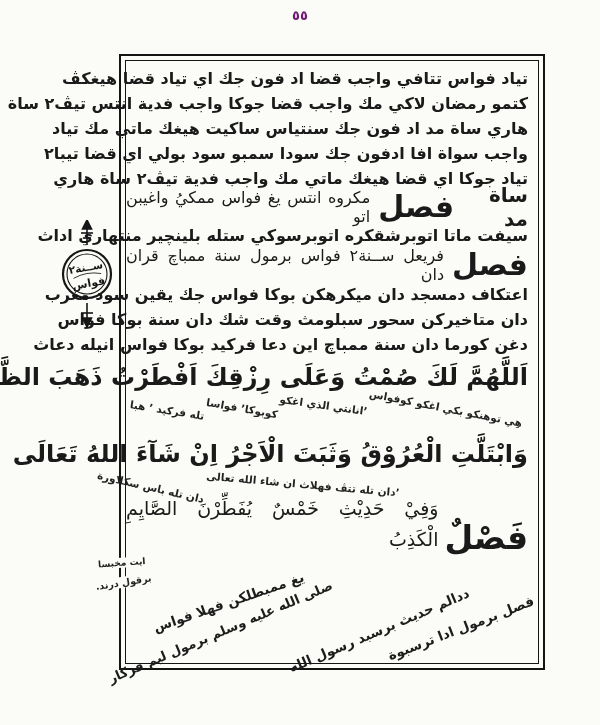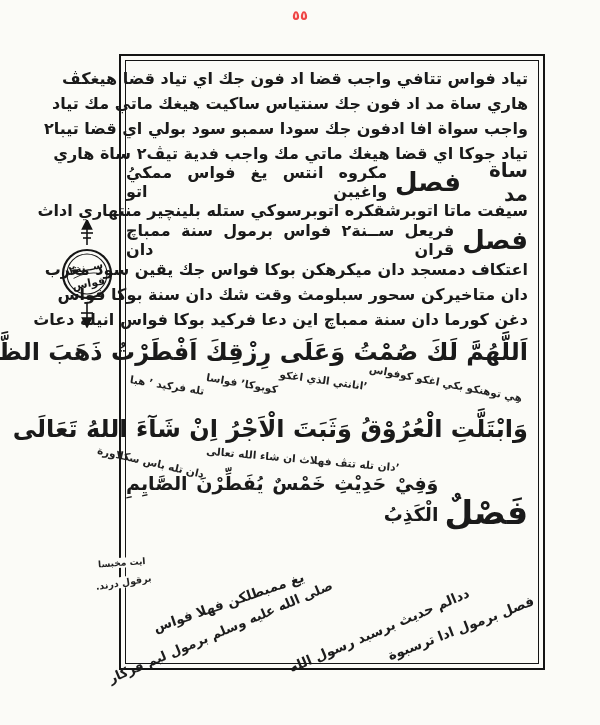--- a/index.html
+++ b/index.html
@@ -3,41 +3,41 @@
 <meta charset="utf-8">
 <style>
   html,body{margin:0;padding:0;}
   .page{
     position:relative;width:600px;height:725px;overflow:hidden;
     background:#fbfbf7;color:#1a1a1a;
     font-family:"DejaVu Sans",sans-serif;
   }
   .pagenum{
     position:absolute;top:8px;left:0;right:0;text-align:center;
-    font-size:13px;font-weight:bold;letter-spacing:3px;color:#ef4444;
+    font-size:13px;font-weight:bold;letter-spacing:3px;color:#701a75;
   }
   .frame-outer{
     position:absolute;left:119px;top:54px;width:426px;height:616px;
     border:2.6px solid #141414;background:transparent;box-sizing:border-box;
   }
   .frame-inner{
     position:absolute;left:4px;top:4px;right:4px;bottom:4px;
     border:1.4px solid #141414;box-sizing:border-box;
     padding:5px 10px 4px 0;direction:rtl;
   }
   .trow{
     font-size:16px;font-weight:bold;line-height:25px;
     text-align:justify;text-align-last:justify;white-space:nowrap;
   }
   .mixed{display:flex;justify-content:space-between;align-items:center;}
-  .mixed .fill{flex:1 1 auto;text-align:justify;text-align-last:justify;font-size:16px;font-weight:bold;}
+  .mixed .fill{flex:1 1 auto;text-align:justify;text-align-last:justify;font-size:16px;font-weight:normal;}
   .r6{height:32px;}
   .r7{line-height:25px;}
   .r8{height:34px;}
-  .fasl{font-size:26px;font-weight:bold;line-height:.85;margin:0 8px;letter-spacing:-.5px;}
+  .fasl{font-size:30px;font-weight:bold;line-height:.85;margin:0 8px;letter-spacing:-.5px;}
   .fasl8{margin:0 0 0 8px;}
   .dua{
     font-size:24px;font-weight:bold;line-height:40px;height:40px;
     text-align:justify;text-align-last:justify;white-space:nowrap;letter-spacing:.5px;
   }
   .gloss{
     display:flex;justify-content:space-between;align-items:flex-start;
     height:32px;padding:5px 4px 0 4px;font-size:10.5px;font-weight:600;color:#222;
   }
   .gloss span{white-space:nowrap;display:inline-block;}
@@ -67,20 +67,21 @@
 <body>
 
 <div class="page">
 
   <div class="pagenum">٥٥</div>
 
   <div class="frame-outer">
     <div class="frame-inner">
 
       <div class="trow">تياد فواس تتافي واجب قضا اد فون جك اي تياد قضا هيغكڤ</div>
+      <div class="trow">كتمو رمضان لاكي مك واجب قضا جوكا واجب فدية انتس تيڤ٢ ساة</div>
       <div class="trow">هاري ساة مد اد فون جك سنتياس ساكيت هيغك ماتي مك تياد</div>
       <div class="trow">واجب سواة افا ادفون جك سودا سمبو سود بولي اي قضا تيبا٢</div>
       <div class="trow">تياد جوكا اي قضا هيغك ماتي مك واجب فدية تيڤ٢ ساة هاري</div>
 
       <div class="mixed r6">
         <span style="font-size:20px;font-weight:bold;">ساة مد</span>
         <span class="fasl">فصل</span>
         <span class="fill">مكروه انتس يغ فواس ممكيُ واغيبن اتو</span>
       </div>
 

